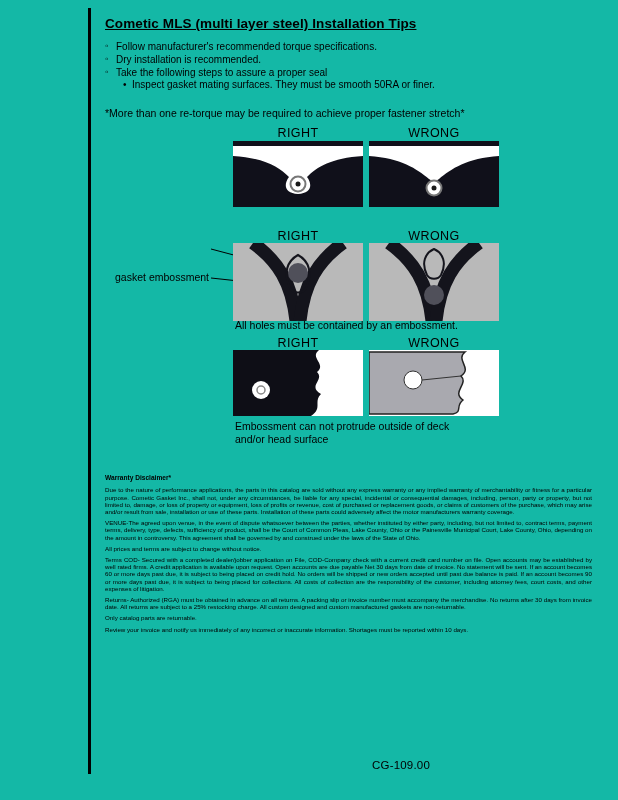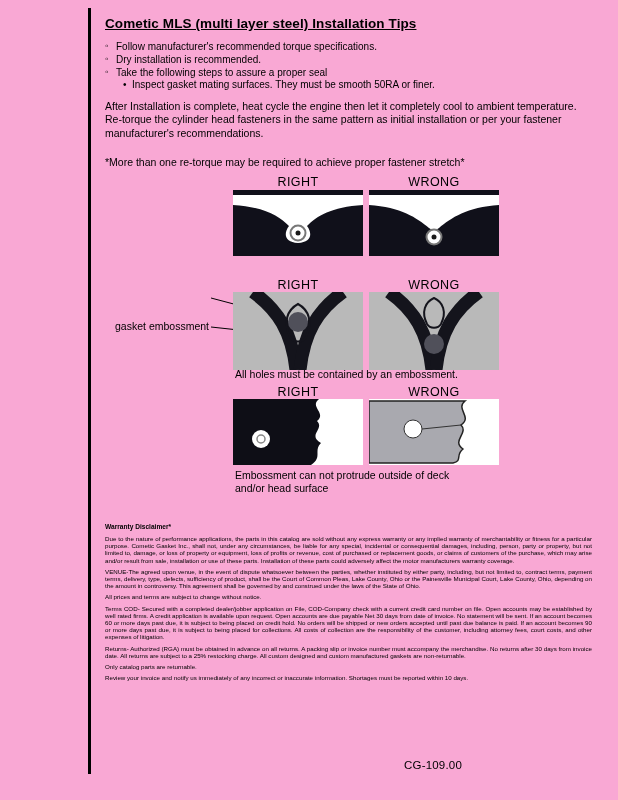--- a/index.html
+++ b/index.html
@@ -2,21 +2,21 @@
 <html><head>
 <meta charset="utf-8">
 <style>
   * { margin:0; padding:0; box-sizing:border-box; }
   html,body { background:#ffffff; }
   body {
     width:618px; height:800px; position:relative;
     font-family:"Liberation Sans", sans-serif; color:#000;
     overflow:hidden;
   }
-  .page { position:absolute; inset:0; background:#f9a8d4; overflow:hidden; }
+  .page { position:absolute; inset:0; background:#14b8a6; overflow:hidden; }
   .left-rule { position:absolute; left:88px; top:8px; width:3px; height:766px; background:#000; }
   .content { position:absolute; left:105px; top:16px; width:487px; }
 
   .title { font-size:13.5px; font-weight:bold; text-decoration:underline; margin-bottom:10px; letter-spacing:0.1px; }
 
   ul.tips { list-style:none; font-size:10px; line-height:11.8px; }
   li.tip { position:relative; padding-left:11px; margin-bottom:1px; }
   li.tip::before { content:"\25E6"; position:absolute; left:0; top:-1px; }
   li.subtip { position:relative; padding-left:27px; margin-bottom:1px; }
   li.subtip::before { content:"\2022"; position:absolute; left:18px; top:0; }
@@ -51,39 +51,38 @@
   .lbl-r3-right { left:128px; top:210px; }
   .lbl-r3-wrong { left:264px; top:210px; }
   .box-r3-right { left:128px; top:224px; height:66px; }
   .box-r3-wrong { left:264px; top:224px; height:66px; }
   .cap-r3 { left:130px; top:294px; width:242px; }
 
   .disclaimer { margin-top:22px; width:487px; }
   .disclaimer-heading { font-size:6.6px; font-weight:bold; margin-bottom:5px; }
   .disclaimer p { font-size:6.2px; line-height:7.2px; margin-bottom:4px; text-align:justify; }
 
-  .footer { position:absolute; left:404px; top:759px; font-size:11.5px; letter-spacing:0.2px; }
+  .footer { position:absolute; left:372px; top:759px; font-size:11.5px; letter-spacing:0.2px; }
 </style>
 </head>
 <body>
 
 <div class="page">
   <div class="left-rule"></div>
 
   <div class="content">
     <h1 class="title">Cometic MLS (multi layer steel) Installation Tips</h1>
 
     <ul class="tips">
       <li class="tip">Follow manufacturer's recommended torque specifications.</li>
       <li class="tip">Dry installation is recommended.</li>
       <li class="tip">Take the following steps to assure a proper seal</li>
       <li class="subtip">Inspect gasket mating surfaces.  They must be smooth 50RA or finer.</li>
     </ul>
 
-    <p class="para">After Installation is complete, heat cycle the engine then let it completely cool to ambient temperature. Re-torque the cylinder head fasteners in the same pattern as initial installation or per your fastener manufacturer's recommendations.</p>
     <p class="para note">*More than one re-torque may be required to achieve proper fastener stretch*</p>
 
     <div class="figures">
 
       <div class="fig-label lbl-r1-right">RIGHT</div>
       <div class="fig-label lbl-r1-wrong">WRONG</div>
 
       <div class="fig-box box-r1-right">
         <svg viewBox="0 0 130 66" preserveAspectRatio="none">
           <rect width="130" height="66" fill="#10101a"></rect>

